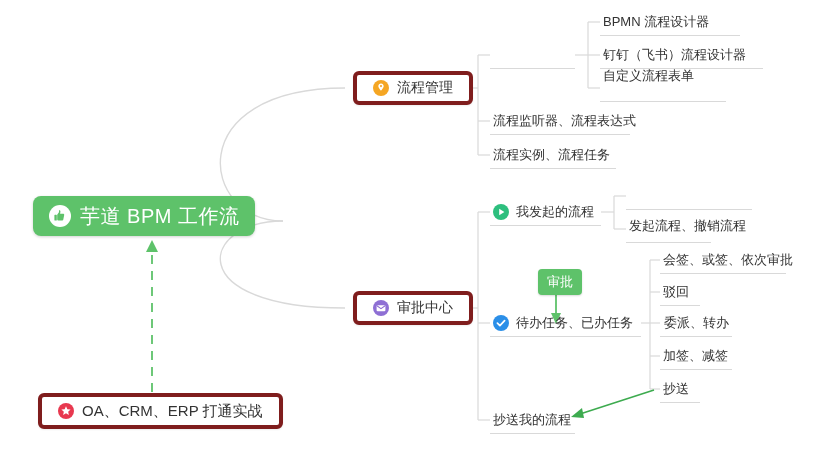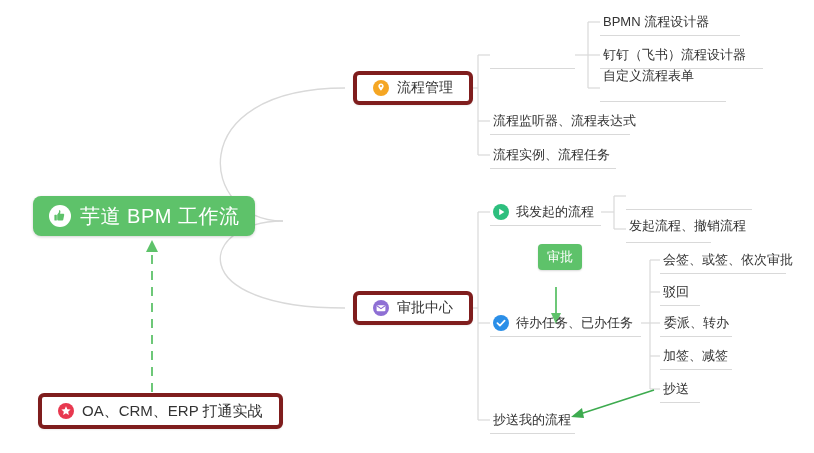--- a/index.html
+++ b/index.html
@@ -216,21 +216,21 @@
   </div>
   <div class="underline" style="left:490px; top:225px; width:111px;"></div>
 
   <div class="node plain" style="left:626px; top:198px;margin-top:15px;">
     <span class="label" style="margin-left:0;">发起流程、撤销流程</span>
   </div>
   <div class="underline" style="left:626px; top:209px; width:126px;"></div>
 
   <div class="underline" style="left:626px; top:242px; width:85px;"></div>
 
-  <div class="tag" style="left:538px; top:244px;">
+  <div class="tag" style="left:538px; top:269px;">
     <span>审批</span>
   </div>
 
   <div class="node plain" style="left:490px; top:310px;">
     <span class="ic">
       <svg width="16" height="16" viewBox="0 0 16 16">
         <circle cx="8" cy="8" r="8" fill="#2b8fe8"></circle>
         <path d="M4.4 8.2 L6.9 10.6 L11.6 5.6" fill="none" stroke="#ffffff" stroke-width="1.7" stroke-linecap="round" stroke-linejoin="round"></path>
       </svg>
     </span>

